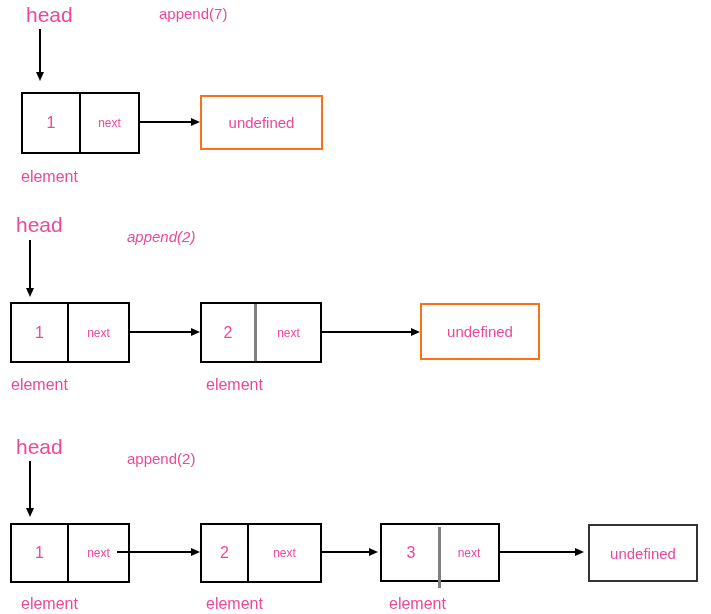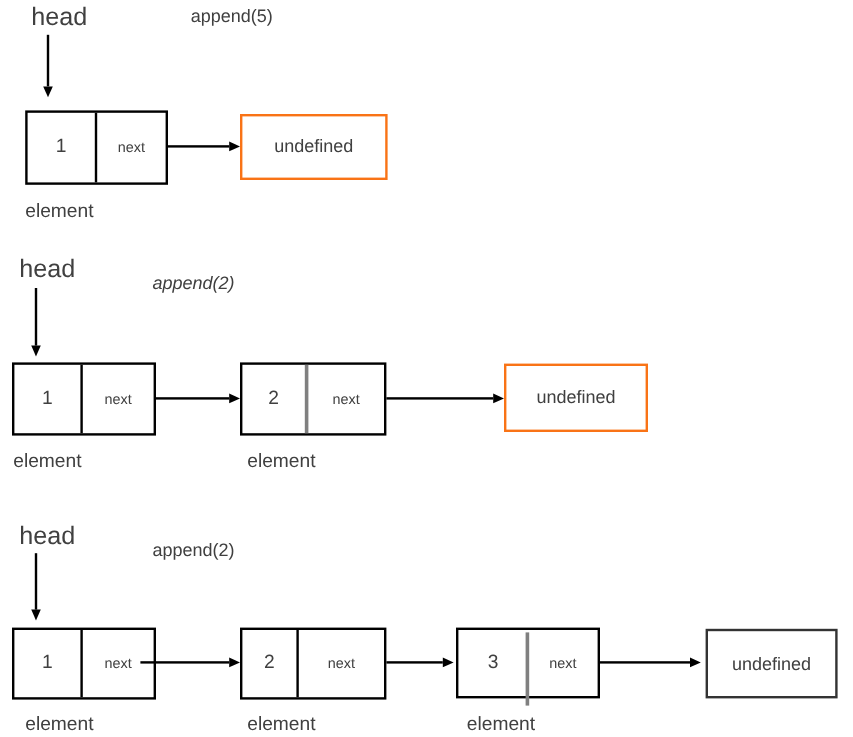--- a/index.html
+++ b/index.html
@@ -1,20 +1,20 @@
 <!DOCTYPE html>
 <html><head>
 <meta charset="utf-8">
 <style>
   html,body{margin:0;padding:0;background:#ffffff;}
   .canvas{
     position:relative;width:711px;height:614px;background:#ffffff;
     font-family:"Liberation Sans","DejaVu Sans",sans-serif;overflow:hidden;
   }
-  .red{color:#404040;}
+  .red{color:#ec4899;}
   .abs{position:absolute;}
   .head-label{font-size:21px;line-height:1.1;}
   .op-label{font-size:15px;line-height:1.1;}
   .cap{font-size:16px;line-height:1.1;}
 
   
   .node{
     position:absolute;display:flex;background:#ffffff;
     border:2px solid #000000;box-sizing:border-box;
   }
@@ -47,21 +47,21 @@
     content:"";position:absolute;bottom:-9px;left:-3px;width:0;height:0;
     border-top:9px solid #000000;border-left:4px solid transparent;border-right:4px solid transparent;
   }
 </style>
 </head>
 <body>
 
 <div class="canvas">
 
   <div class="abs red head-label" style="left:26px;top:3px;">head</div>
-  <div class="abs red op-label" style="left:159px;top:6px;">append(5)</div>
+  <div class="abs red op-label" style="left:159px;top:6px;">append(7)</div>
   <div class="varrow" style="left:39px;top:29px;height:43px;"></div>
 
   <div class="node" style="left:21px;top:92px;width:119px;height:62px;">
     <div class="val red" style="width:58px;">1</div>
     <div class="nxt red">next</div>
   </div>
   <div class="harrow" style="left:140px;top:121px;width:51px;"></div>
   <div class="ubox red" style="left:200px;top:95px;width:123px;height:55px;">undefined</div>
   <div class="abs red cap" style="left:21px;top:168px;">element</div>
 

